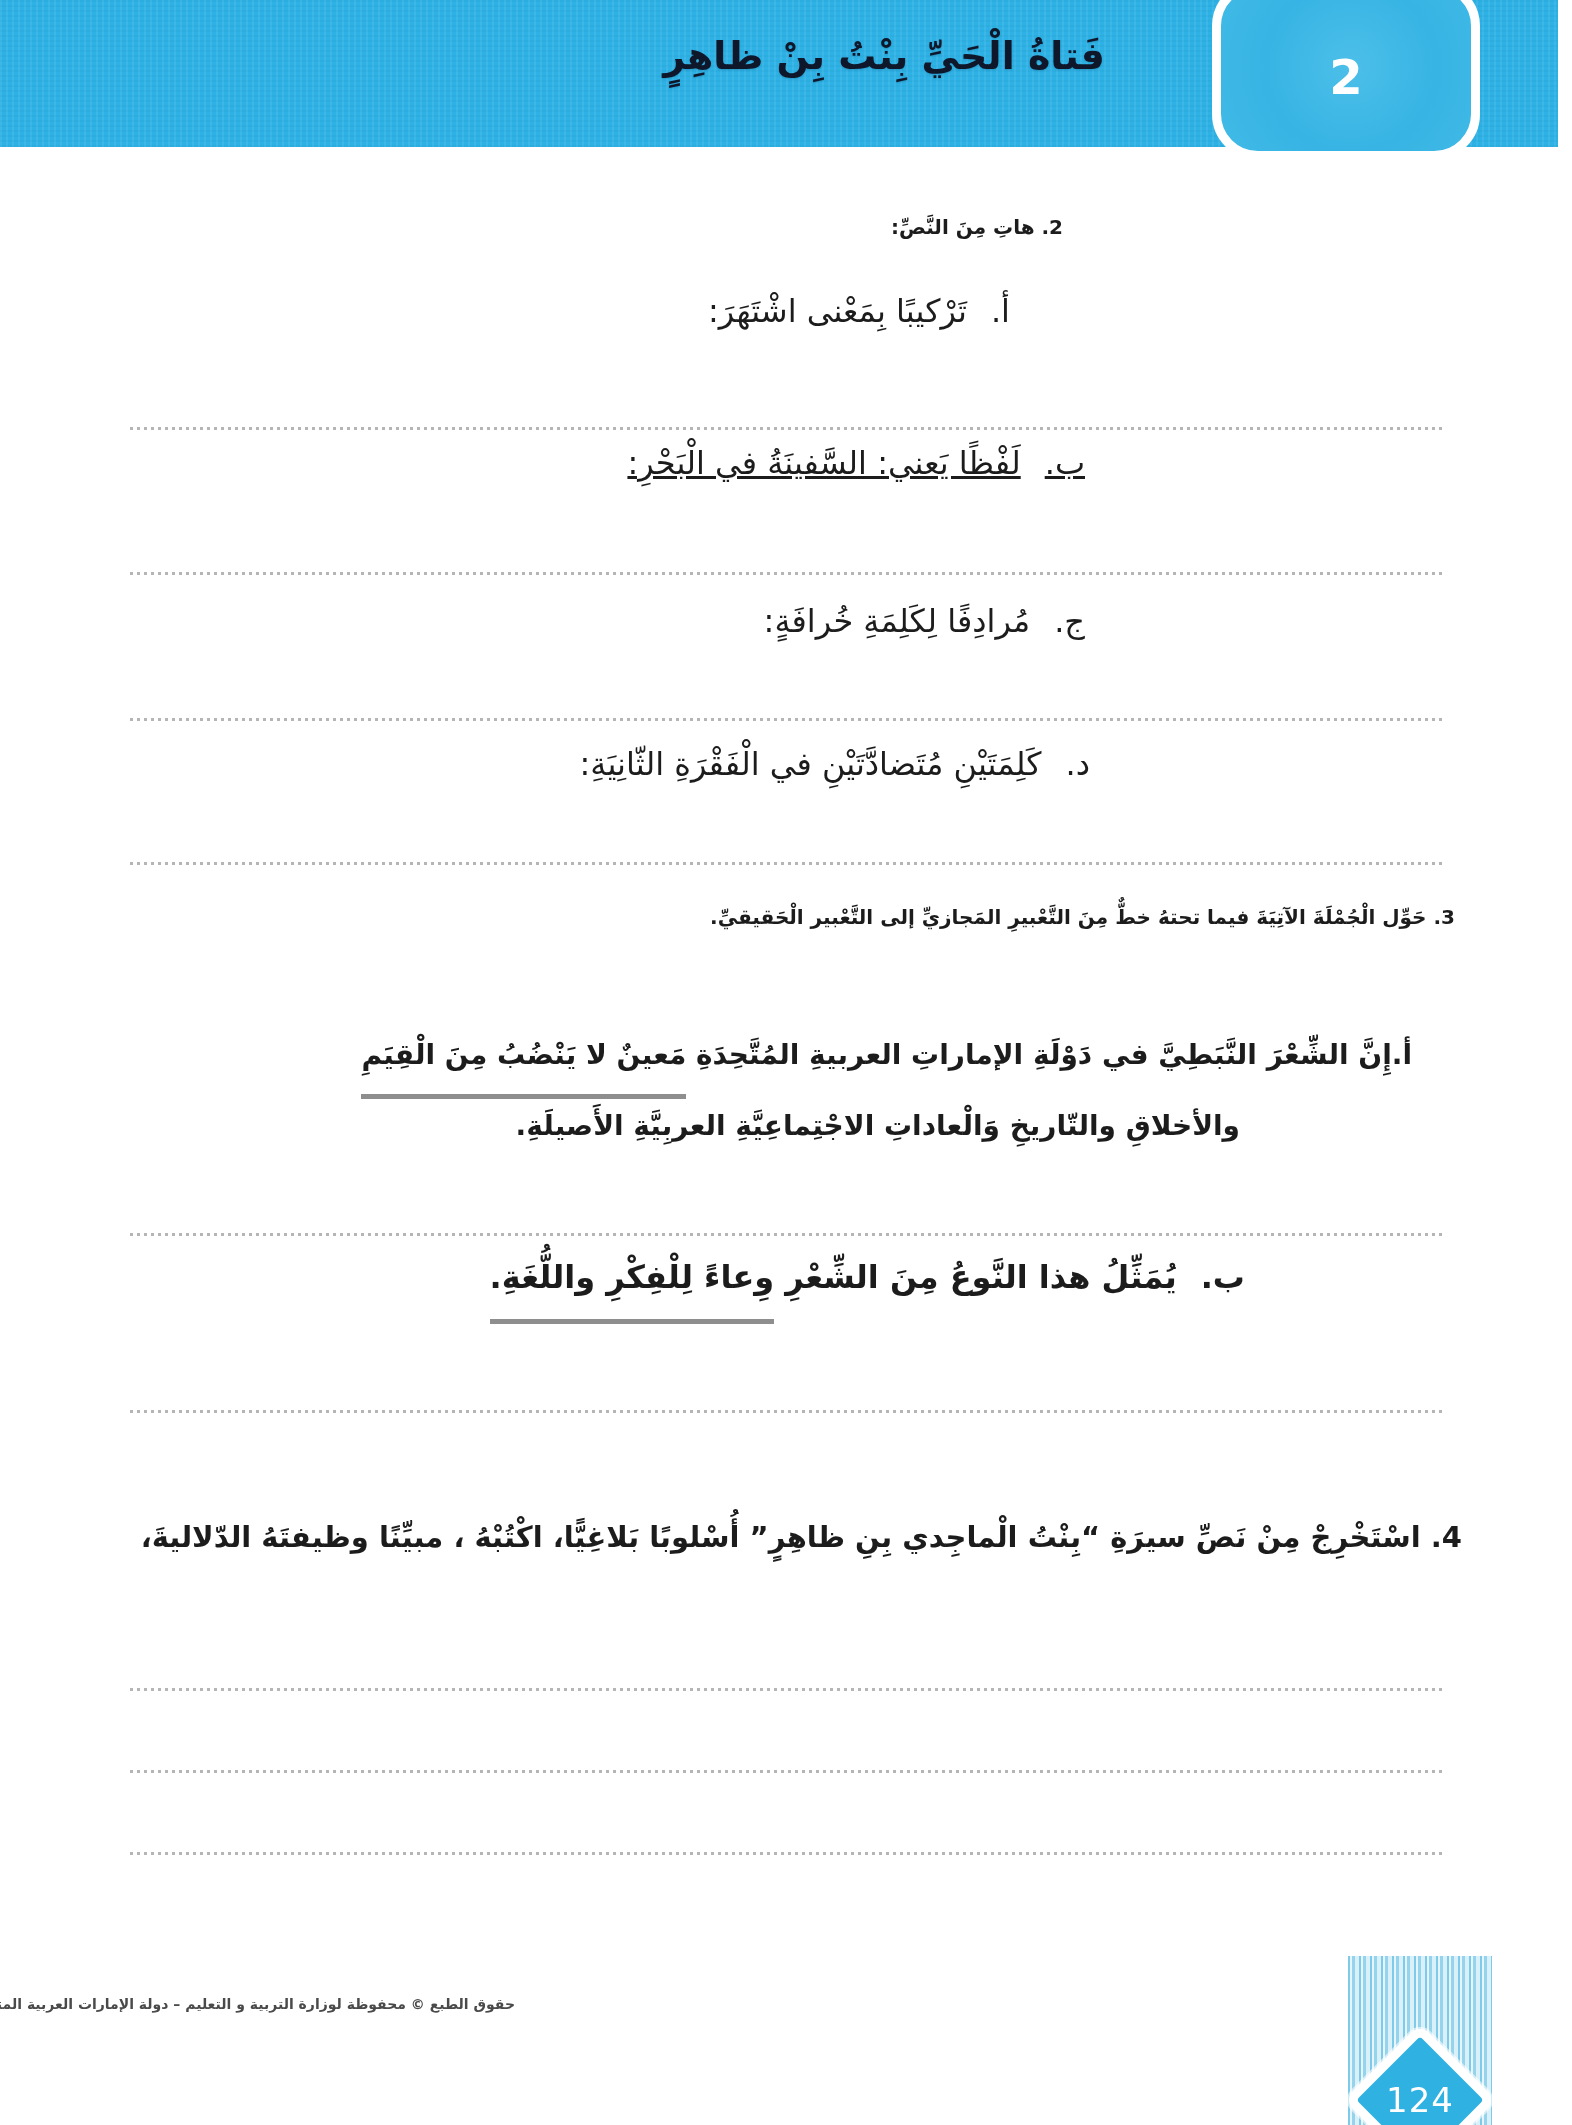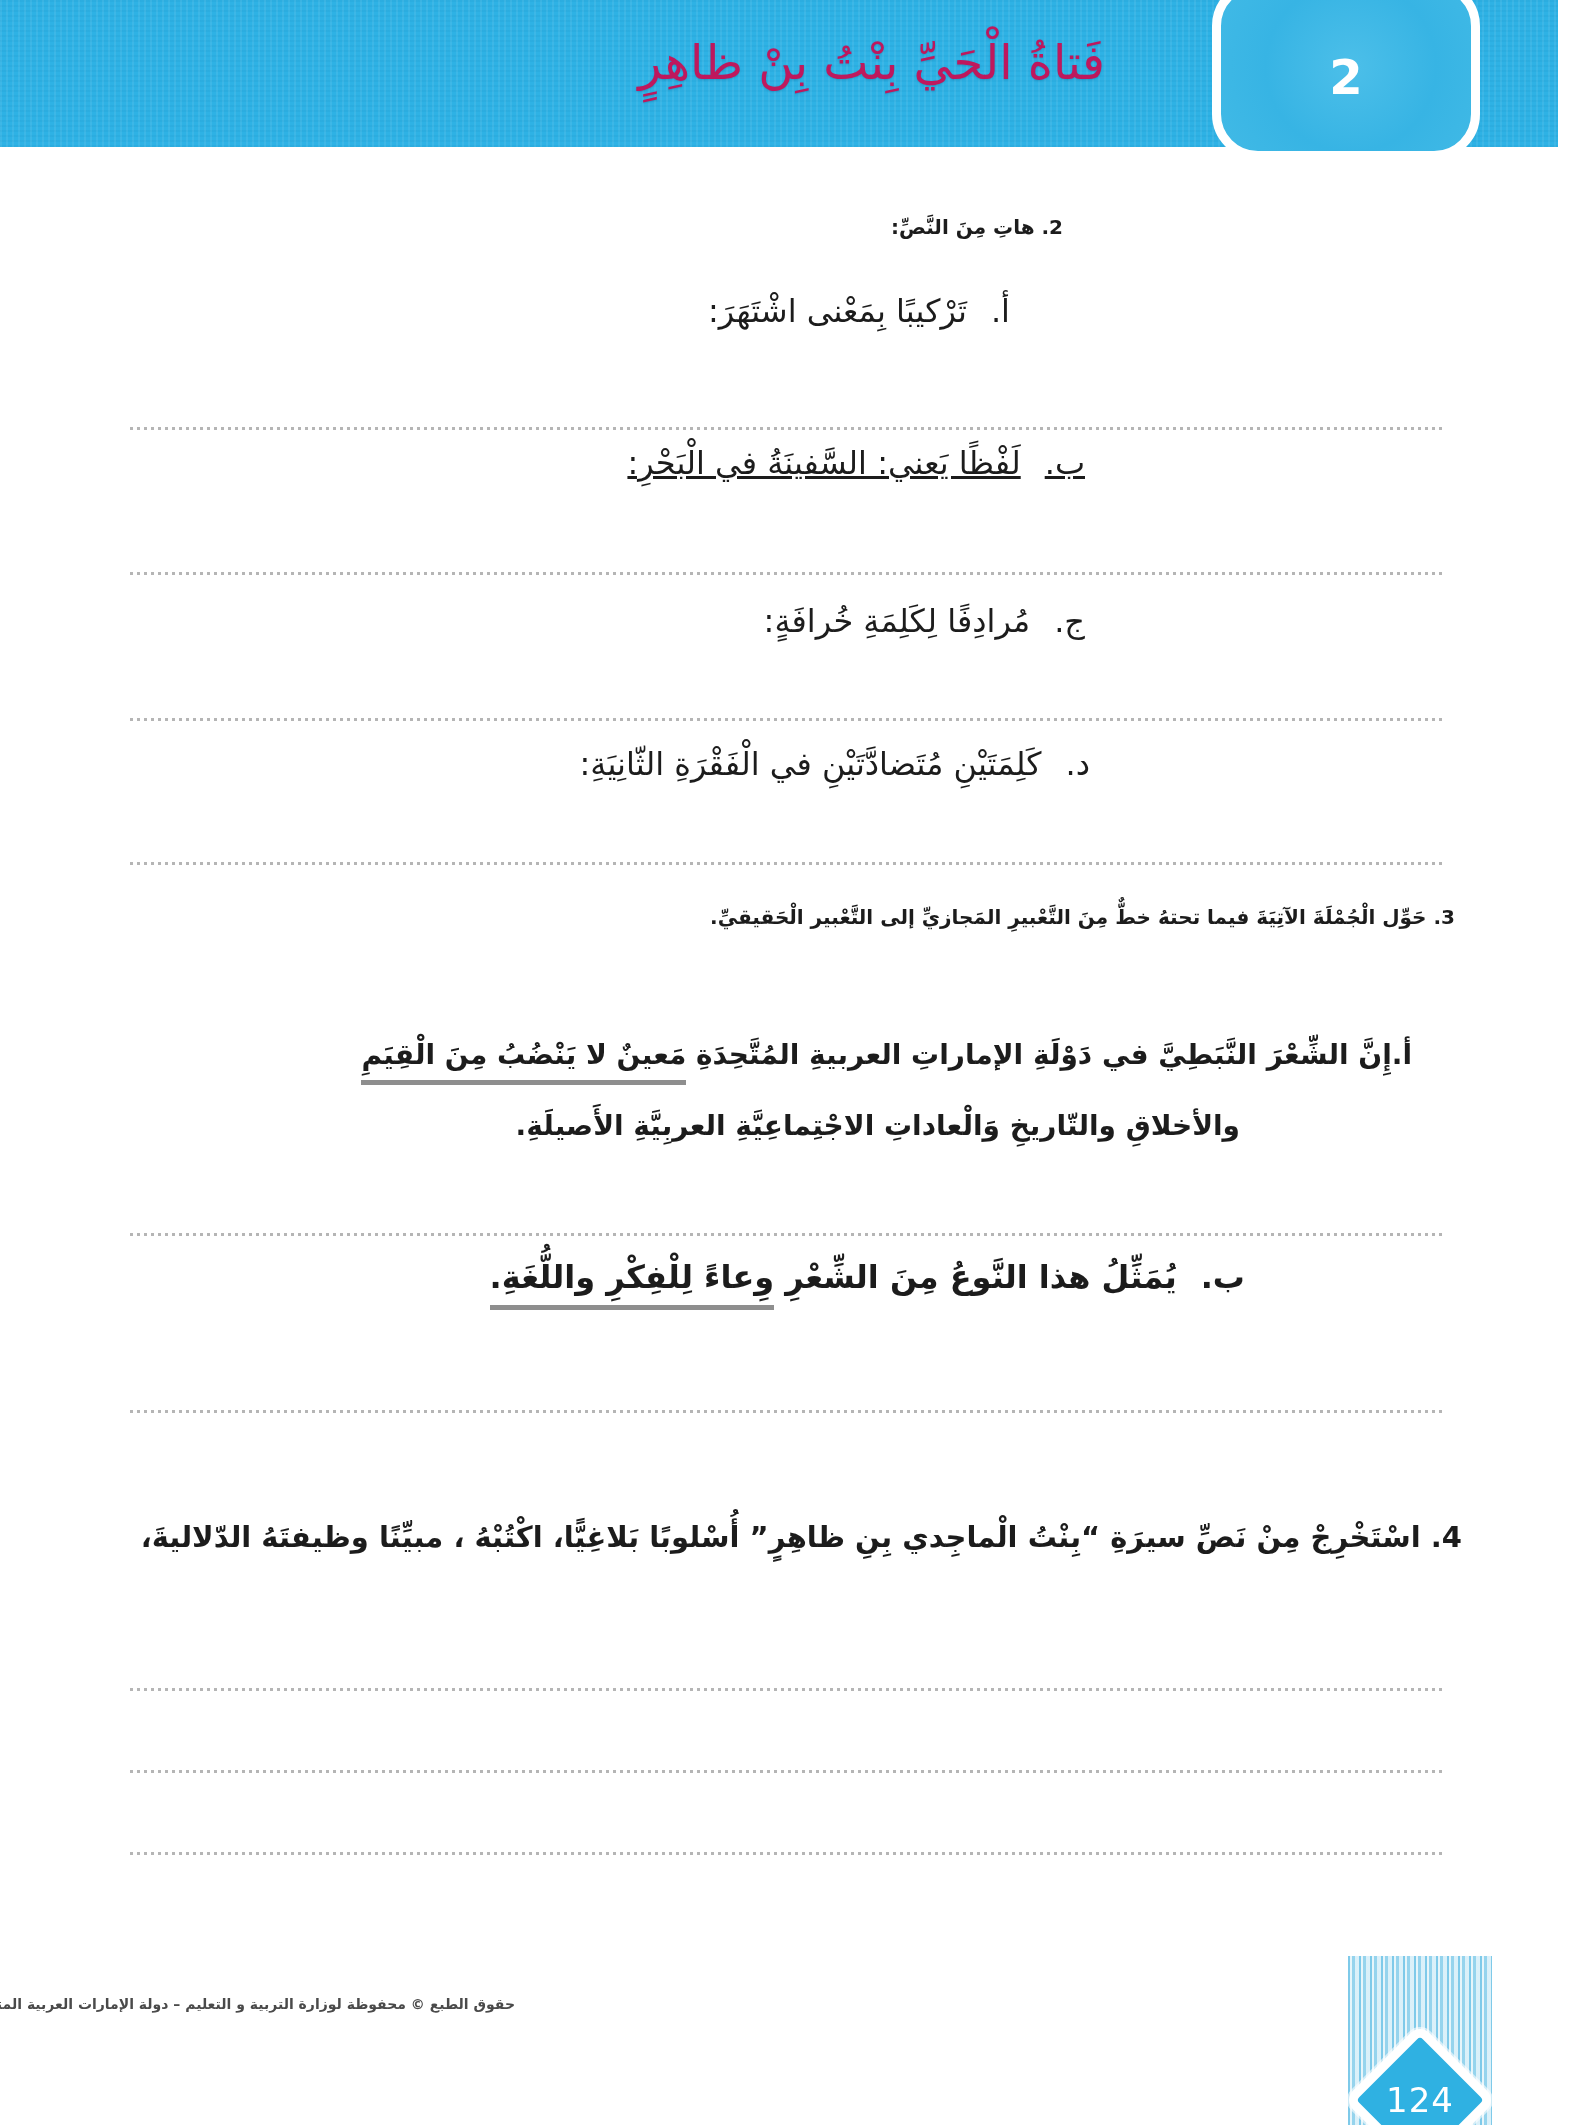--- a/index.html
+++ b/index.html
@@ -12,41 +12,41 @@
   
   .band{
     position:absolute;left:0;top:0;width:1558px;height:147px;
     background-color:#2eb2e5;
     background-image:
       repeating-linear-gradient(90deg, rgba(255,255,255,.07) 0 2px, transparent 2px 6px),
       repeating-linear-gradient(0deg, rgba(0,90,140,.06) 0 2px, transparent 2px 5px);
   }
   .band-title{
     position:absolute;right:467px;top:34px;
-    font-size:48px;font-weight:normal;color:#be185d;
+    font-size:38px;font-weight:bold;color:#0f172a;
     direction:rtl;white-space:nowrap;
     text-shadow:0 1px 2px rgba(0,70,110,.25);
   }
   .unit-badge{
     position:absolute;left:1212px;top:-20px;width:250px;height:162px;
     border:9px solid #ffffff;border-radius:46px;
     background:radial-gradient(circle at 52% 48%, #4cbfe9 0%, #37b4e4 55%, #41bae6 100%);
     display:flex;align-items:center;justify-content:center;
   }
   .unit-badge-number{
     font-size:48px;font-weight:bold;color:#ffffff;padding-top:14px;
   }
   
   .h-q{position:absolute;direction:rtl;white-space:nowrap;font-weight:bold;font-size:20px;}
   .item{position:absolute;direction:rtl;white-space:nowrap;font-size:32px;}
   .item .marker{margin-left:24px;}
   .bolditem{font-weight:bold;}
   .wrapitem{position:absolute;direction:rtl;font-size:28px;font-weight:bold;}
   .wrapitem .line{white-space:nowrap;}
-  .u{border-bottom:5px solid #8e8e8e;padding-bottom:9px;}
+  .u{border-bottom:5px solid #8e8e8e;padding-bottom:23px;}
   .dotline{
     position:absolute;left:130px;width:1315px;height:3px;
     background-image:repeating-linear-gradient(to right,#b5b5b5 0 3px,transparent 3px 7px);
   }
   
   .copyright{
     position:absolute;left:115px;top:1996px;width:400px;
     direction:rtl;font-size:14px;font-weight:bold;color:#4a4a4a;white-space:nowrap;
   }
   .page-strip{

